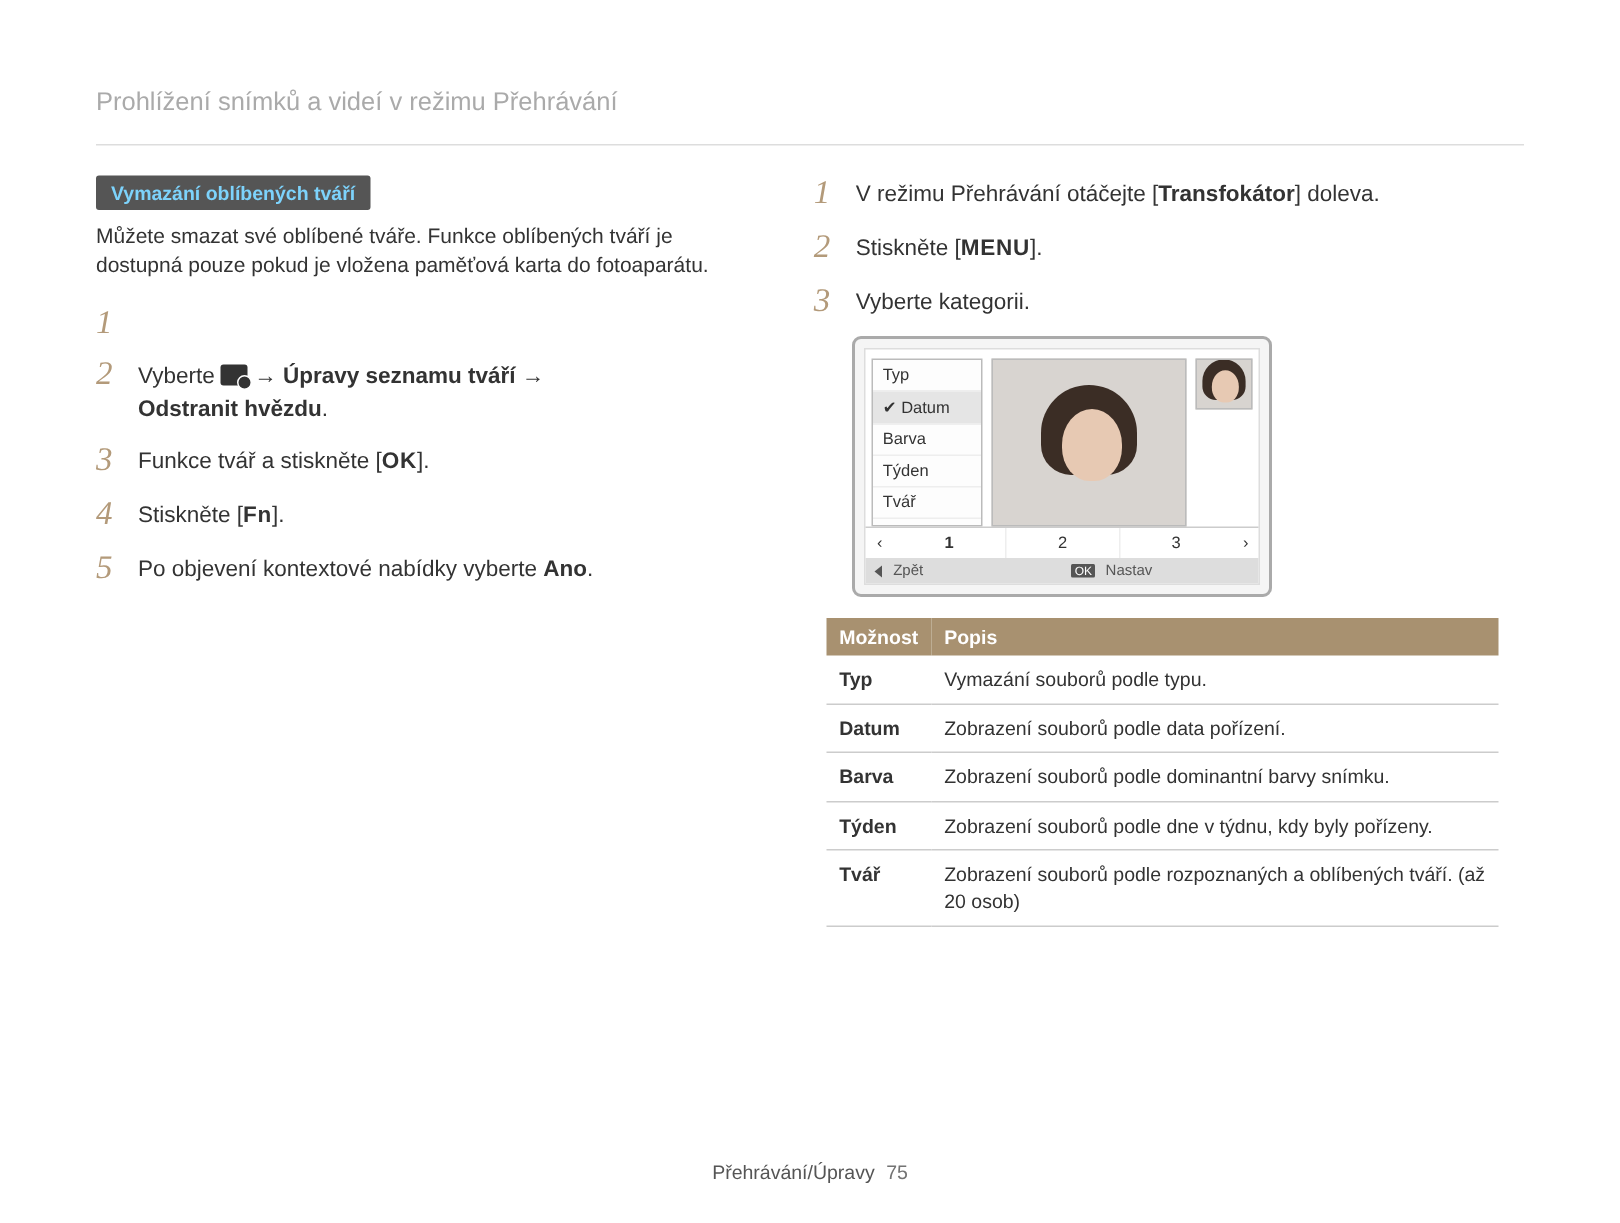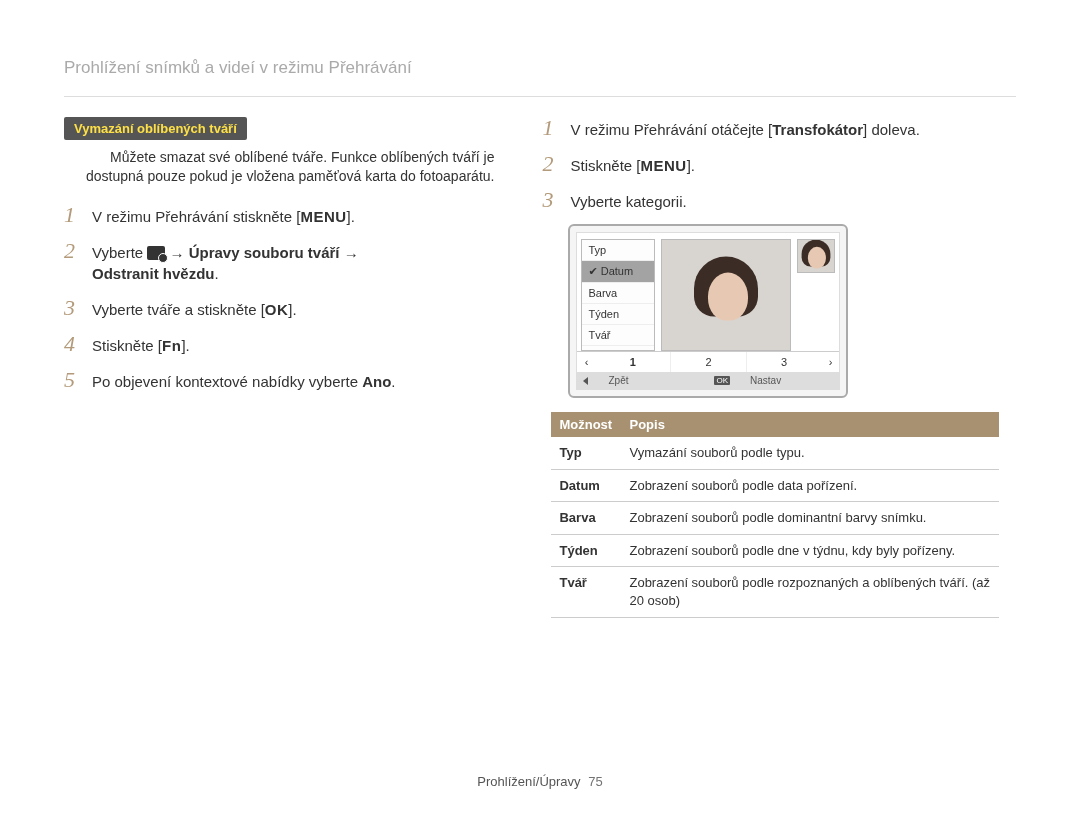--- a/index.html
+++ b/index.html
@@ -28,33 +28,32 @@
   }
   .cols {
     display: flex;
     gap: 48px;
   }
   .col { flex: 1; }
   .col-right { flex: 1.1; }
   .section-label {
     display: inline-block;
     background: #555;
-    color: #fde047;
+    color: #7dd3fc;
     font-size: 13px;
     padding: 4px 10px;
     border-radius: 2px;
     font-weight: bold;
     margin-bottom: 8px;
   }
   .intro-text {
     font-size: 14px;
     line-height: 1.35;
     margin-bottom: 18px;
     color: #333;
-    text-align: right;
   }
   .steps { list-style: none; }
   .steps li {
     display: flex;
     align-items: flex-start;
     margin-bottom: 12px;
   }
   .step-num {
     font-family: Georgia, 'Times New Roman', serif;
     font-style: italic;
@@ -115,21 +114,21 @@
     border:1px solid #bbb;
     margin:6px 0 0 4px;
     background:#fdfdfd;
   }
   .menu-item {
     padding:4px 6px;
     border-bottom:1px solid #eee;
     font-size:11px;
   }
   .menu-item.sel {
-    background:#a3a3a3;
+    background:#e5e5e5;
   }
   .photo-main {
     flex:1;
     margin:6px 6px 0 6px;
     background: #d8d4d0;
     border:1px solid #bbb;
     position:relative;
     overflow:hidden;
   }
   .face {
@@ -155,21 +154,21 @@
   }
   .sb-arrow{width:18px;text-align:center;padding:4px 0;}
   .sb-cell{flex:1;text-align:center;padding:4px 0;border-left:1px solid #eee;}
   .sb-cell.first{border-left:none;font-weight:bold;}
   .screen-footer{
     display:flex;
     background:#ddd;
     font-size:10px;
     color:#555;
   }
-  .sf-cell{flex:1;padding:3px 6px;display:flex;align-items:center;gap:20px;}
+  .sf-cell{flex:1;padding:3px 6px;display:flex;align-items:center;gap:7px;}
   .sf-cell.r{justify-content:flex-start;}
   .tri-l{width:0;height:0;border-top:4px solid transparent;border-bottom:4px solid transparent;border-right:5px solid #555;}
   .okbox{background:#555;color:#fff;font-size:8px;padding:0 2px;border-radius:1px;}
 
   
   table.opts {
     width: 100%;
     border-collapse: collapse;
     font-size: 13px;
     margin-top: 4px;
@@ -211,34 +210,31 @@
 
   <div class="cols">
 
     <div class="col">
       <div class="section-label">Vymazání oblíbených tváří</div>
       <p class="intro-text">Můžete smazat své oblíbené tváře. Funkce oblíbených tváří je dostupná pouze pokud je vložena paměťová karta do fotoaparátu.</p>
 
       <ol class="steps">
         <li>
           <span class="step-num">1</span>
-          <span class="step-text">
-            <span>V režimu Přehrávání stiskněte [</span><span class="btn-label">MENU</span><span>].</span>
-          </span>
         </li>
         <li>
           <span class="step-num">2</span>
           <span class="step-text">
-            <span>Vyberte </span><span class="inline-icon"></span><span> → </span><span class="bbold">Úpravy souboru tváří</span><span> → </span><br><span class="bbold">Odstranit hvězdu</span><span>.</span>
+            <span>Vyberte </span><span class="inline-icon"></span><span> → </span><span class="bbold">Úpravy seznamu tváří</span><span> → </span><br><span class="bbold">Odstranit hvězdu</span><span>.</span>
           </span>
         </li>
         <li>
           <span class="step-num">3</span>
           <span class="step-text">
-            <span>Vyberte tváře a stiskněte [</span><span class="btn-label">OK</span><span>].</span>
+            <span>Funkce tvář a stiskněte [</span><span class="btn-label">OK</span><span>].</span>
           </span>
         </li>
         <li>
           <span class="step-num">4</span>
           <span class="step-text">
             <span>Stiskněte [</span><span class="btn-label">Fn</span><span>].</span>
           </span>
         </li>
         <li>
           <span class="step-num">5</span>
@@ -345,14 +341,14 @@
               <td class="k">Tvář</td>
               <td>Zobrazení souborů podle rozpoznaných a oblíbených tváří. (až 20 osob)</td>
             </tr>
         </tbody>
       </table>
     </div>
   </div>
 </div>
 
 <div class="footer">
-  <span>Prohlížení/Úpravy</span>&nbsp;<span class="pn">75</span>
+  <span>Přehrávání/Úpravy</span>&nbsp;<span class="pn">75</span>
 </div>
 
 </body></html>

